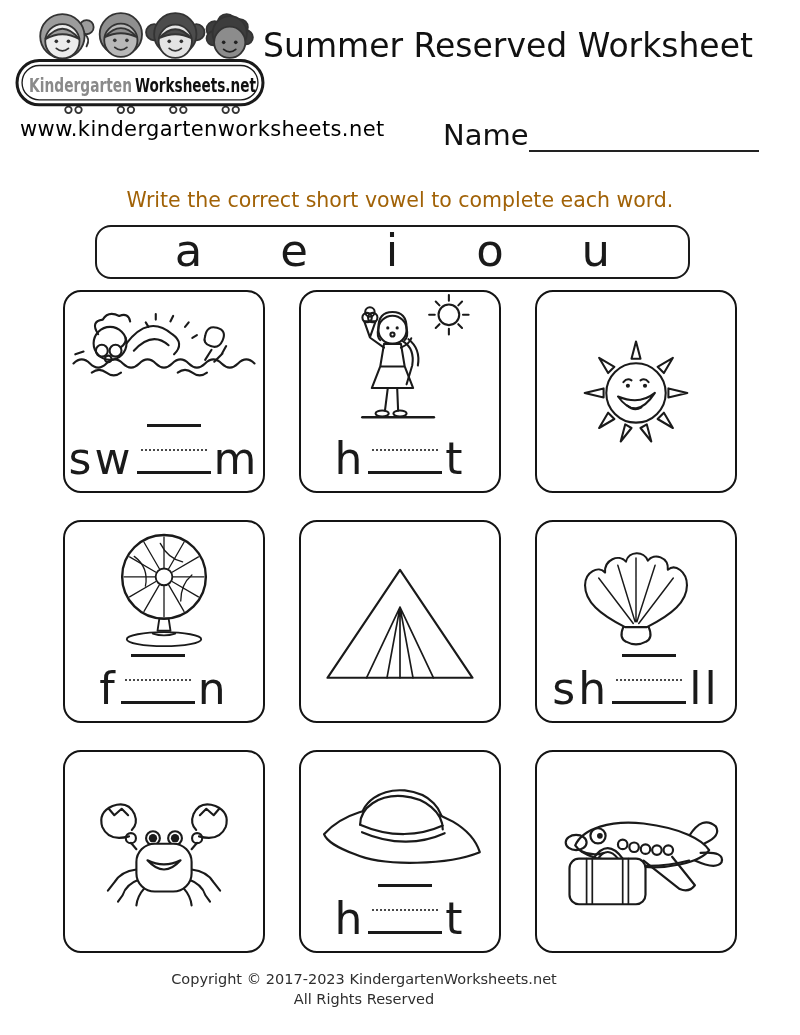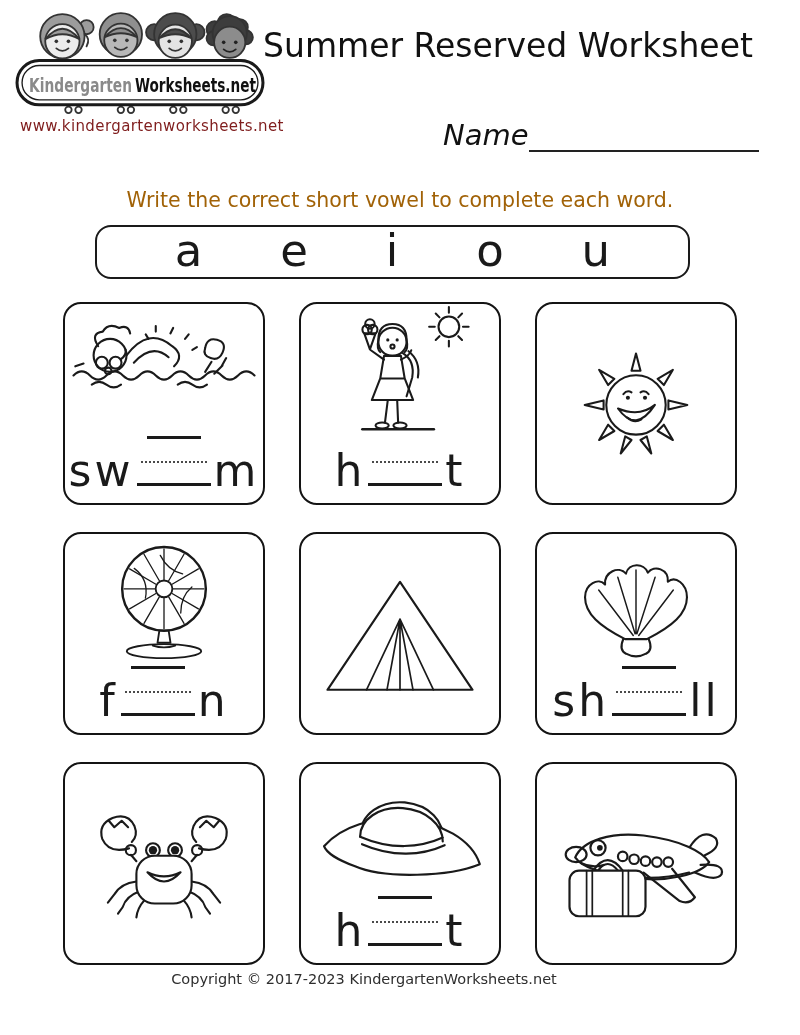--- a/index.html
+++ b/index.html
@@ -2,35 +2,35 @@
 <html><head>
 <meta charset="utf-8">
 <style>
   html,body{margin:0;padding:0;}
   body{
     width:800px;height:1035px;position:relative;background:#ffffff;
     font-family:"DejaVu Sans","Liberation Sans",sans-serif;color:#1a1a1a;overflow:hidden;
   }
   
   .logo{position:absolute;left:14px;top:10px;width:252px;height:108px;}
-  .site-url{position:absolute;left:20px;top:117px;font-size:15px;color:#7f1d1d;letter-spacing:.4px;}
+  .site-url{position:absolute;left:20px;top:117px;font-size:21px;color:#000000;letter-spacing:.4px;}
   .page-title{position:absolute;left:252px;top:26px;width:512px;text-align:center;
     font-size:33px;color:#111;white-space:nowrap;}
-  .name-row{position:absolute;left:443px;top:120px;display:flex;align-items:center;font-style:italic;}
+  .name-row{position:absolute;left:443px;top:120px;display:flex;align-items:center;}
   .name-label{font-size:29px;color:#111;line-height:1.1;}
   .name-line{display:inline-block;width:230px;height:30px;border-bottom:2.5px solid #222;}
   
   .instruction{position:absolute;left:0;top:188px;width:800px;text-align:center;
     font-size:20.5px;color:#a16207;}
   .vowel-strip{position:absolute;left:95px;top:225px;width:595px;height:54px;
     border:2.5px solid #1a1a1a;border-radius:16px;box-sizing:border-box;
     display:flex;justify-content:space-evenly;align-items:center;}
   .vowel{font-size:45px;color:#1a1a1a;line-height:1;padding-bottom:4px;}
   
-  .grid{position:absolute;left:63px;top:302px;display:grid;
+  .grid{position:absolute;left:63px;top:290px;display:grid;
     grid-template-columns:repeat(3,202px);grid-auto-rows:203px;column-gap:34px;row-gap:27px;}
   .card{border:2.2px solid #141414;border-radius:18px;box-sizing:border-box;
     display:flex;flex-direction:column;align-items:center;background:#fff;}
   .art{flex:1 1 auto;width:100%;display:flex;align-items:center;justify-content:center;overflow:hidden;}
   .word{flex:0 0 auto;text-align:center;font-size:44px;line-height:1;color:#1a1a1a;
     white-space:nowrap;margin-bottom:10px;letter-spacing:3px;}
   .blank{display:inline-block;width:70px;height:50px;position:relative;margin:0 5px;}
   .blank .top{position:absolute;top:0;left:8px;right:8px;border-top:3px solid #1a1a1a;}
   .blank .mid{position:absolute;top:25px;left:2px;right:2px;border-top:2px dotted #4a4a4a;}
   .blank .base{position:absolute;bottom:0;left:-2px;right:-2px;border-top:3px solid #1a1a1a;}
@@ -319,13 +319,14 @@
           <path d="M48,72 v48 M54,72 v48 M86,72 v48 M92,72 v48" stroke-width="1.8"></path>
         </g>
       </svg>
     </div>
   </div>
 
 </div>
 
 <div class="footer">
   <div>Copyright © 2017-2023 KindergartenWorksheets.net</div>
+  <div>All Rights Reserved</div>
 </div>
 
 </body></html>

